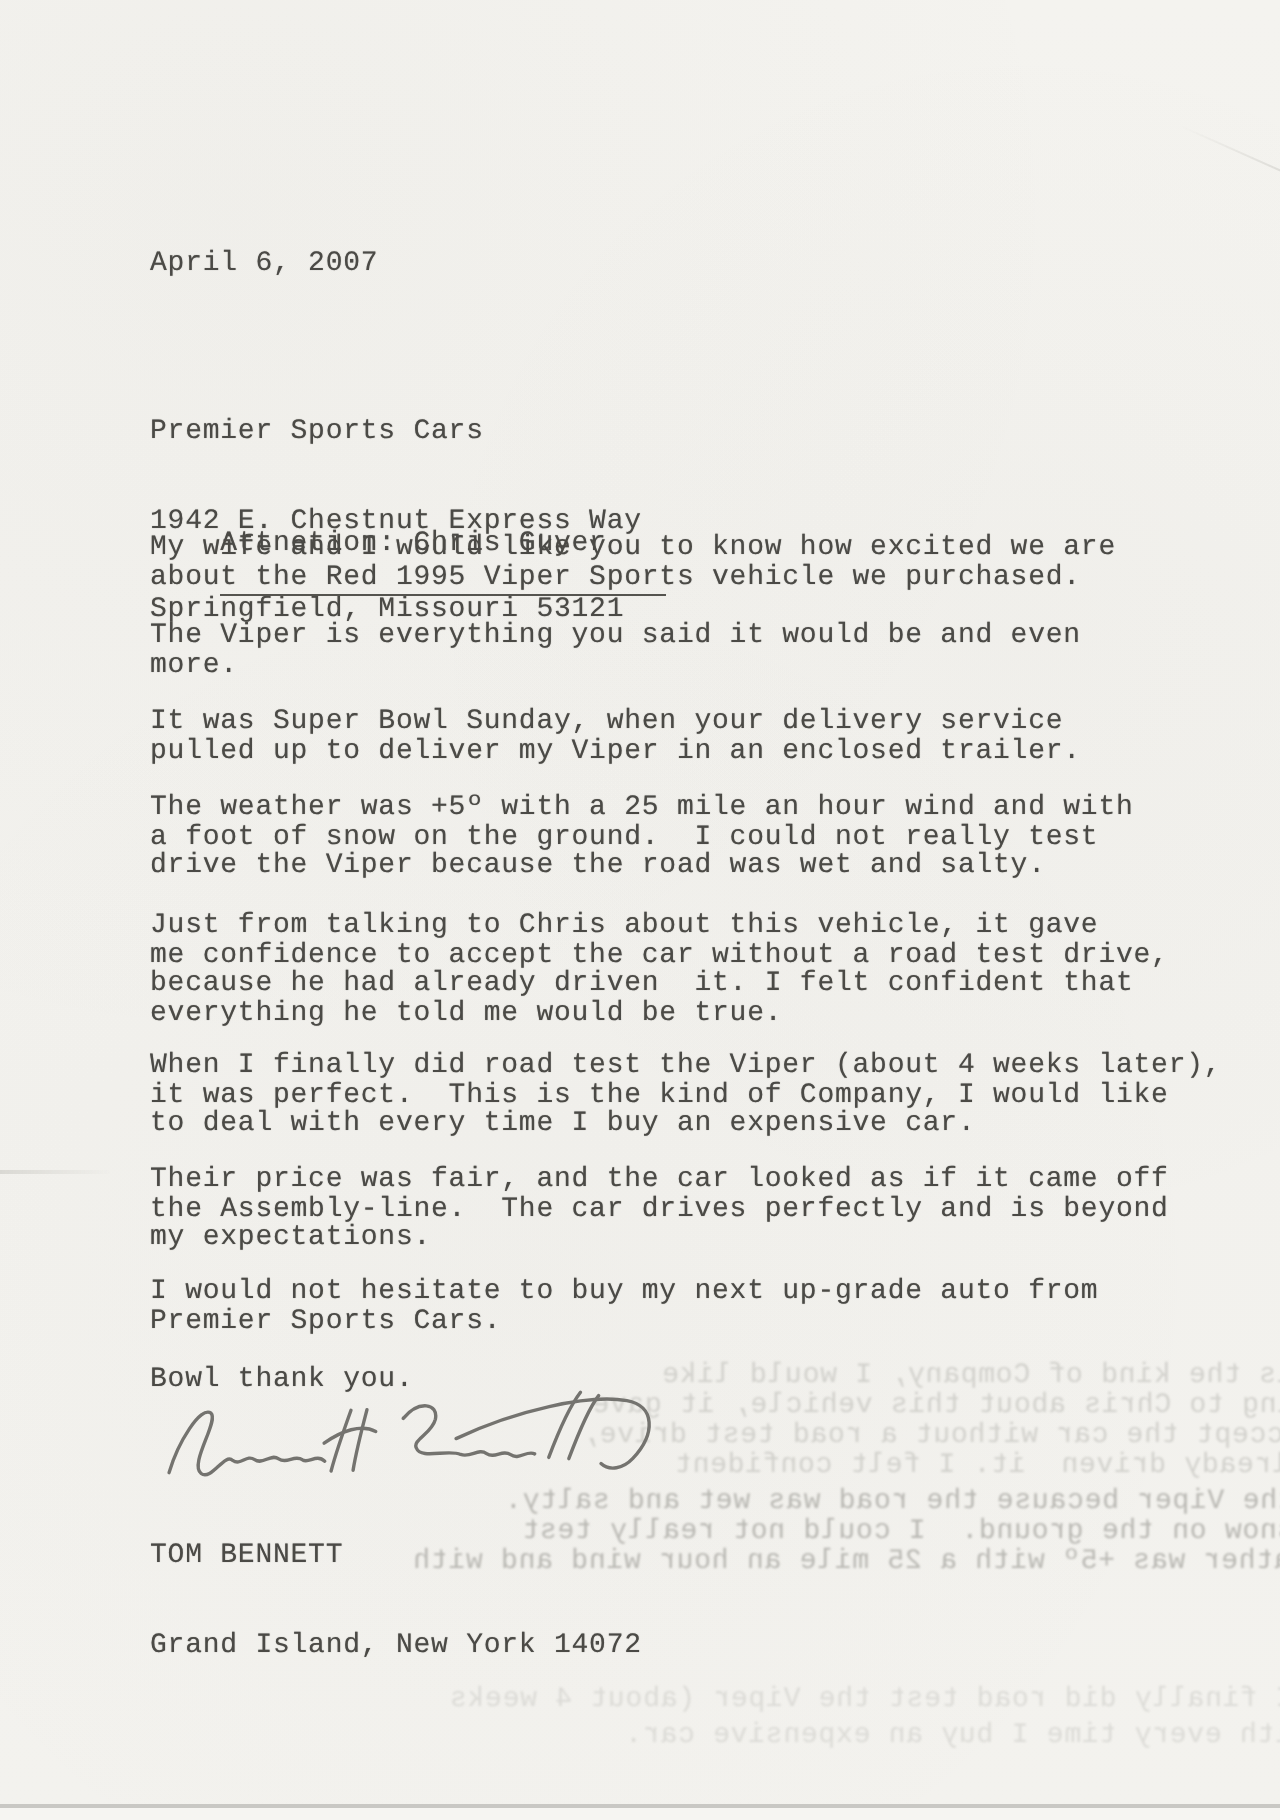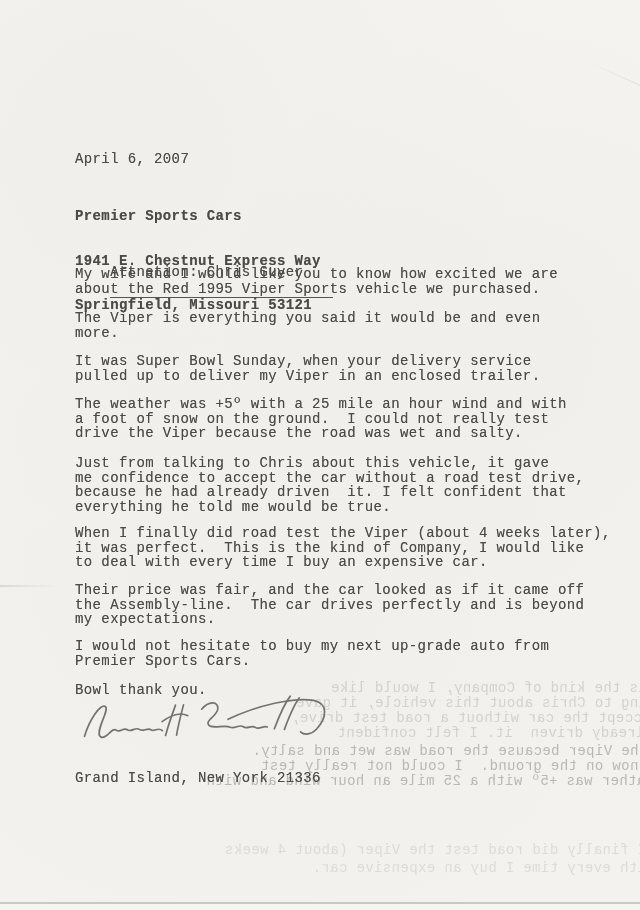--- a/index.html
+++ b/index.html
@@ -102,25 +102,25 @@
     <div class="bline" style="left:-58px;  top:774px;">The weather was +5º with a 25 mile an hour wind and with</div>
     <div class="bline dimmer" style="left:-50px;  top:843px;">When I finally did road test the Viper (about 4 weeks</div>
     <div class="bline dimmer" style="left:-85px;  top:861px;">to deal with every time I buy an expensive car.</div>
   </div>
 
   <div class="crease-left"></div>
   <div class="crease-topright"></div>
   <div class="paper-below-edge"></div>
   <div class="paper-bottom-edge"></div>
 
-  <div class="block" style="top:152px;">April 6, 2007</div>
+  <div class="block" style="top:125px;">April 6, 2007</div>
 
-  <div class="block" style="top:180px;font-weight:bold;">
+  <div class="block" style="top:180px;">
     <div>Premier Sports Cars</div>
-    <div>1941 E. Chestnut Express Way</div>
+    <div>1942 E. Chestnut Express Way</div>
     <div>Springfield, Missouri 53121</div>
   </div>
 
   <div class="block" style="top:239px;">
     <span class="attn-underline">Attnetion: Chris Guyer</span>
   </div>
 
   <div class="block" style="top:267px;">My wife and I would like you to know how excited we are
 about the Red 1995 Viper Sports vehicle we purchased.</div>
   <div class="block" style="top:354px;">It was Super Bowl Sunday, when your delivery service
@@ -152,16 +152,17 @@
       <path d="M84 29 C93 23 103 20 110 24"></path>
       <path d="M106 13 C103 23 100 33 98 43"></path>
       <path d="M124 18 C132 9 142 11 140 19 C138 26 128 29 130 33 C132 39 146 34 152 37 C157 39 161 34 165 37 C169 40 173 35 177 38 C181 41 185 36 189 38"></path>
       <path d="M196 40 C201 28 208 14 213 8"></path>
       <path d="M206 41 C211 29 217 16 222 10"></path>
       <path d="M150 29 C180 16 217 9 236 13 C250 16 250 30 238 42 C233 47 226 48 222 44"></path>
     </g>
   </svg>
 
   <div class="block" style="top:742px;">
-    <div>Grand Island, New York 21336</div>
+    <div>TOM BENNETT</div>
+    <div>Grand Island, New York 14072</div>
   </div>
 
 </div>
 
 </body></html>

